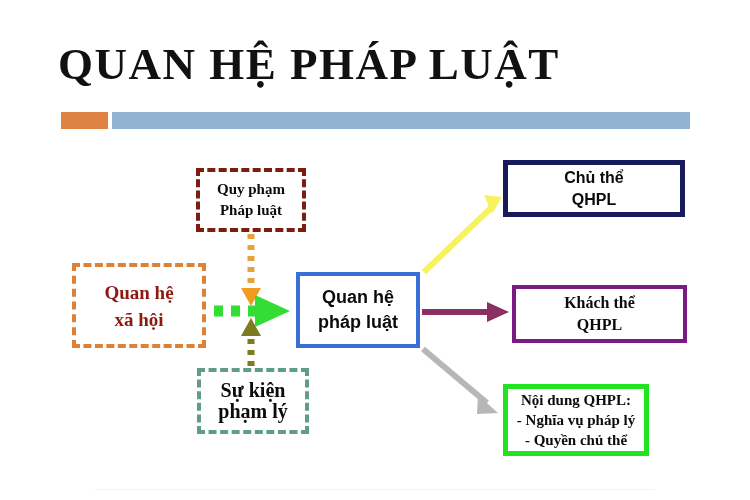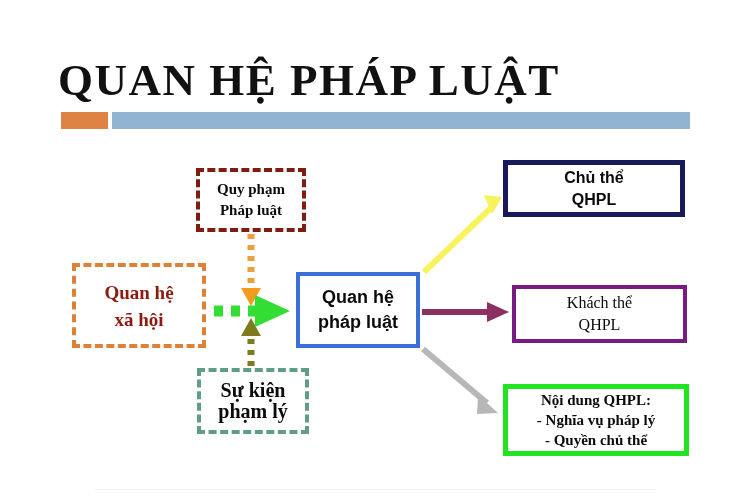--- a/index.html
+++ b/index.html
@@ -4,21 +4,21 @@
 <style>
   html,body{margin:0;padding:0;}
   body{
     width:750px;height:500px;background:#ffffff;position:relative;overflow:hidden;
     font-family:"Liberation Serif", serif;
   }
   #slide{position:absolute;left:0;top:0;width:750px;height:500px;}
 
   
   .title{
-    position:absolute;left:58px;top:52px;width:640px;height:56px;
+    position:absolute;left:58px;top:36px;width:640px;height:56px;
     font-family:"Liberation Serif", serif;
     font-weight:bold;font-size:45px;line-height:56px;color:#111111;
     letter-spacing:1.5px;white-space:nowrap;
   }
   .rule-orange{position:absolute;left:61px;top:112px;width:47px;height:17px;background:#DE8344;}
   .rule-blue{position:absolute;left:112px;top:112px;width:578px;height:17px;background:#92B4D3;}
   .footer-line{position:absolute;left:95px;top:489px;width:560px;height:1px;background:#f2f2f2;}
 
   
   .box{
@@ -59,25 +59,25 @@
   
   .b-chuthe{
     left:503px;top:160px;width:182px;height:57px;
     border:5px solid #171B5E;
     font-family:"Liberation Sans", sans-serif;font-weight:bold;font-size:16px;
     line-height:22px;color:#0b0b0b;
   }
   .b-khachthe{
     left:512px;top:285px;width:175px;height:58px;
     border:4px solid #7A1B83;
-    font-family:"Liberation Serif", serif;font-weight:normal;font-size:16px;
+    font-family:"Liberation Serif", serif;font-weight:bold;font-size:16px;
     line-height:22px;color:#0b0b0b;justify-content:center;
   }
   .b-noidung{
-    left:503px;top:384px;width:186px;height:72px;
+    left:503px;top:384px;width:146px;height:72px;
     border:5px solid #1FE41F;
     font-family:"Liberation Serif", serif;font-weight:bold;font-size:15px;
     line-height:20px;color:#0b0b0b;
   }
 
   
   #arrows{position:absolute;left:0;top:0;width:750px;height:500px;pointer-events:none;}
 </style>
 </head>
 <body>

